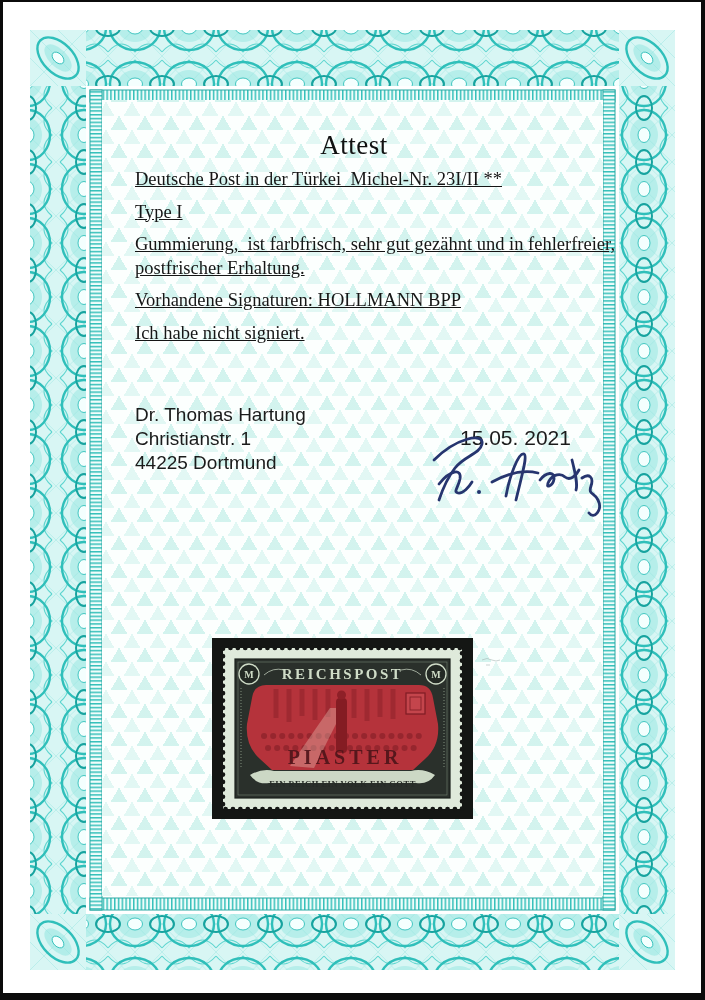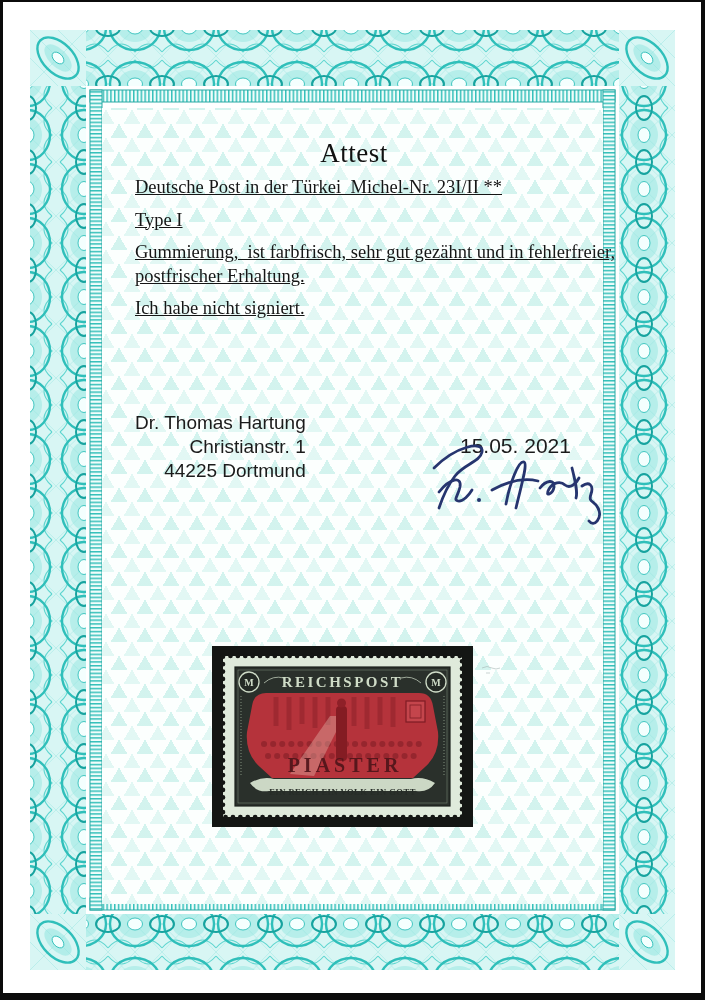--- a/index.html
+++ b/index.html
@@ -12,41 +12,41 @@
   .edge { position:absolute; background:#0b0b0b; }
   .edge.top    { left:0; top:0; width:705px; height:2px; }
   .edge.left   { left:0; top:0; width:3px; height:1000px; }
   .edge.right  { right:0; top:0; width:4px; height:1000px; }
   .edge.bottom { left:0; bottom:0; width:705px; height:7px; }
 
   .guilloche { position:absolute; left:0; top:0; }
 
   
   .content {
-    position:absolute; left:102px; top:108px; width:501px; height:796px;
+    position:absolute; left:102px; top:100px; width:501px; height:796px;
     box-sizing:border-box; padding:0 30px 0 33px;
     background-color:#fcfffe;
     background-image:
       conic-gradient(from 150deg at 50% 48%, rgba(150,226,216,0.40) 0deg 60deg, rgba(0,0,0,0) 60deg),
       conic-gradient(from 150deg at 50% 48%, rgba(150,226,216,0.26) 0deg 60deg, rgba(0,0,0,0) 60deg);
     background-size:26px 28px, 26px 28px;
     background-position:4px 2px, 17px 16px;
     color:#151515;
   }
   .title {
     margin:30px 0 7px; text-align:center;
     font-size:27px; letter-spacing:0.5px; color:#111;
   }
   .para { margin:0 0 9px;text-decoration:underline; }
   .line {
     font-size:18.5px; line-height:23.5px; white-space:pre; color:#161616;
   }
   .address {
     position:absolute; left:33px; top:303px;
-    font-family:"Liberation Sans", sans-serif; font-size:19px; line-height:24px; color:#1b1b1b;text-align:right;
+    font-family:"Liberation Sans", sans-serif; font-size:19px; line-height:24px; color:#1b1b1b;
   }
   .date {
     position:absolute; left:358px; top:303px;
     font-family:"Liberation Sans", sans-serif; font-size:21px; color:#1b1b1b;margin-top:23px;
   }
   .signature { position:absolute; left:320px; top:326px; }
   .pencil-mark { position:absolute; left:378px; top:556px; opacity:.55; }
   .stamp-photo { position:absolute; left:110px; top:538px; width:261px; height:181px; }
 </style>
 </head>
@@ -118,20 +118,23 @@
 
     <div class="para">
       <div class="line">Type I</div>
     </div>
 
     <div class="para">
       <div class="line">Gummierung,  ist farbfrisch, sehr gut gezähnt und in fehlerfreier,</div>
       <div class="line">postfrischer Erhaltung.</div>
     </div>
 
+    <div class="para">
+      <div class="line">Vorhandene Signaturen: HOLLMANN BPP</div>
+    </div>
 
     <div class="para">
       <div class="line">Ich habe nicht signiert.</div>
     </div>
 
     <div class="address">
       <div>Dr. Thomas Hartung</div>
       <div>Christianstr. 1</div>
       <div>44225 Dortmund</div>
     </div>

